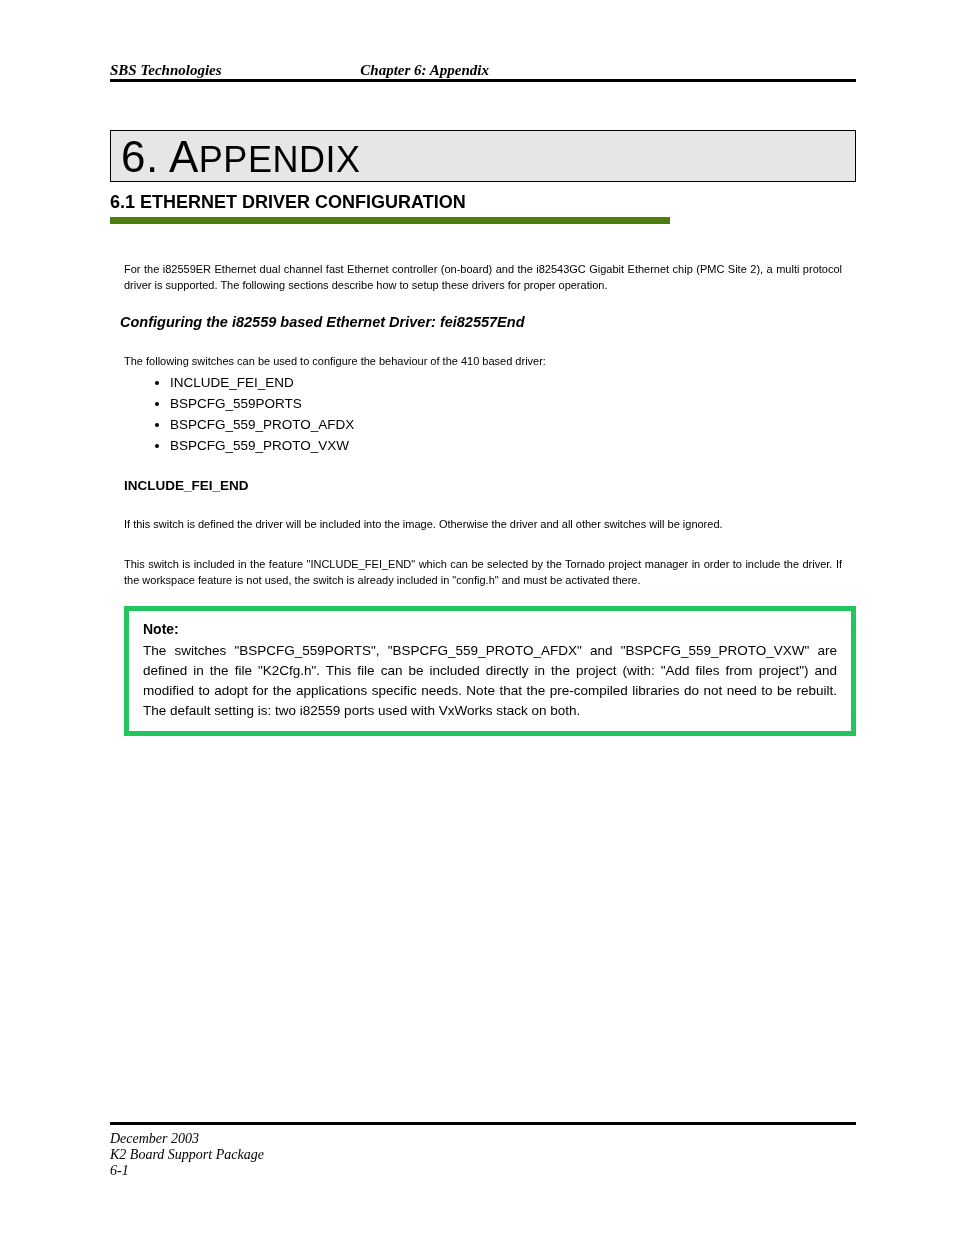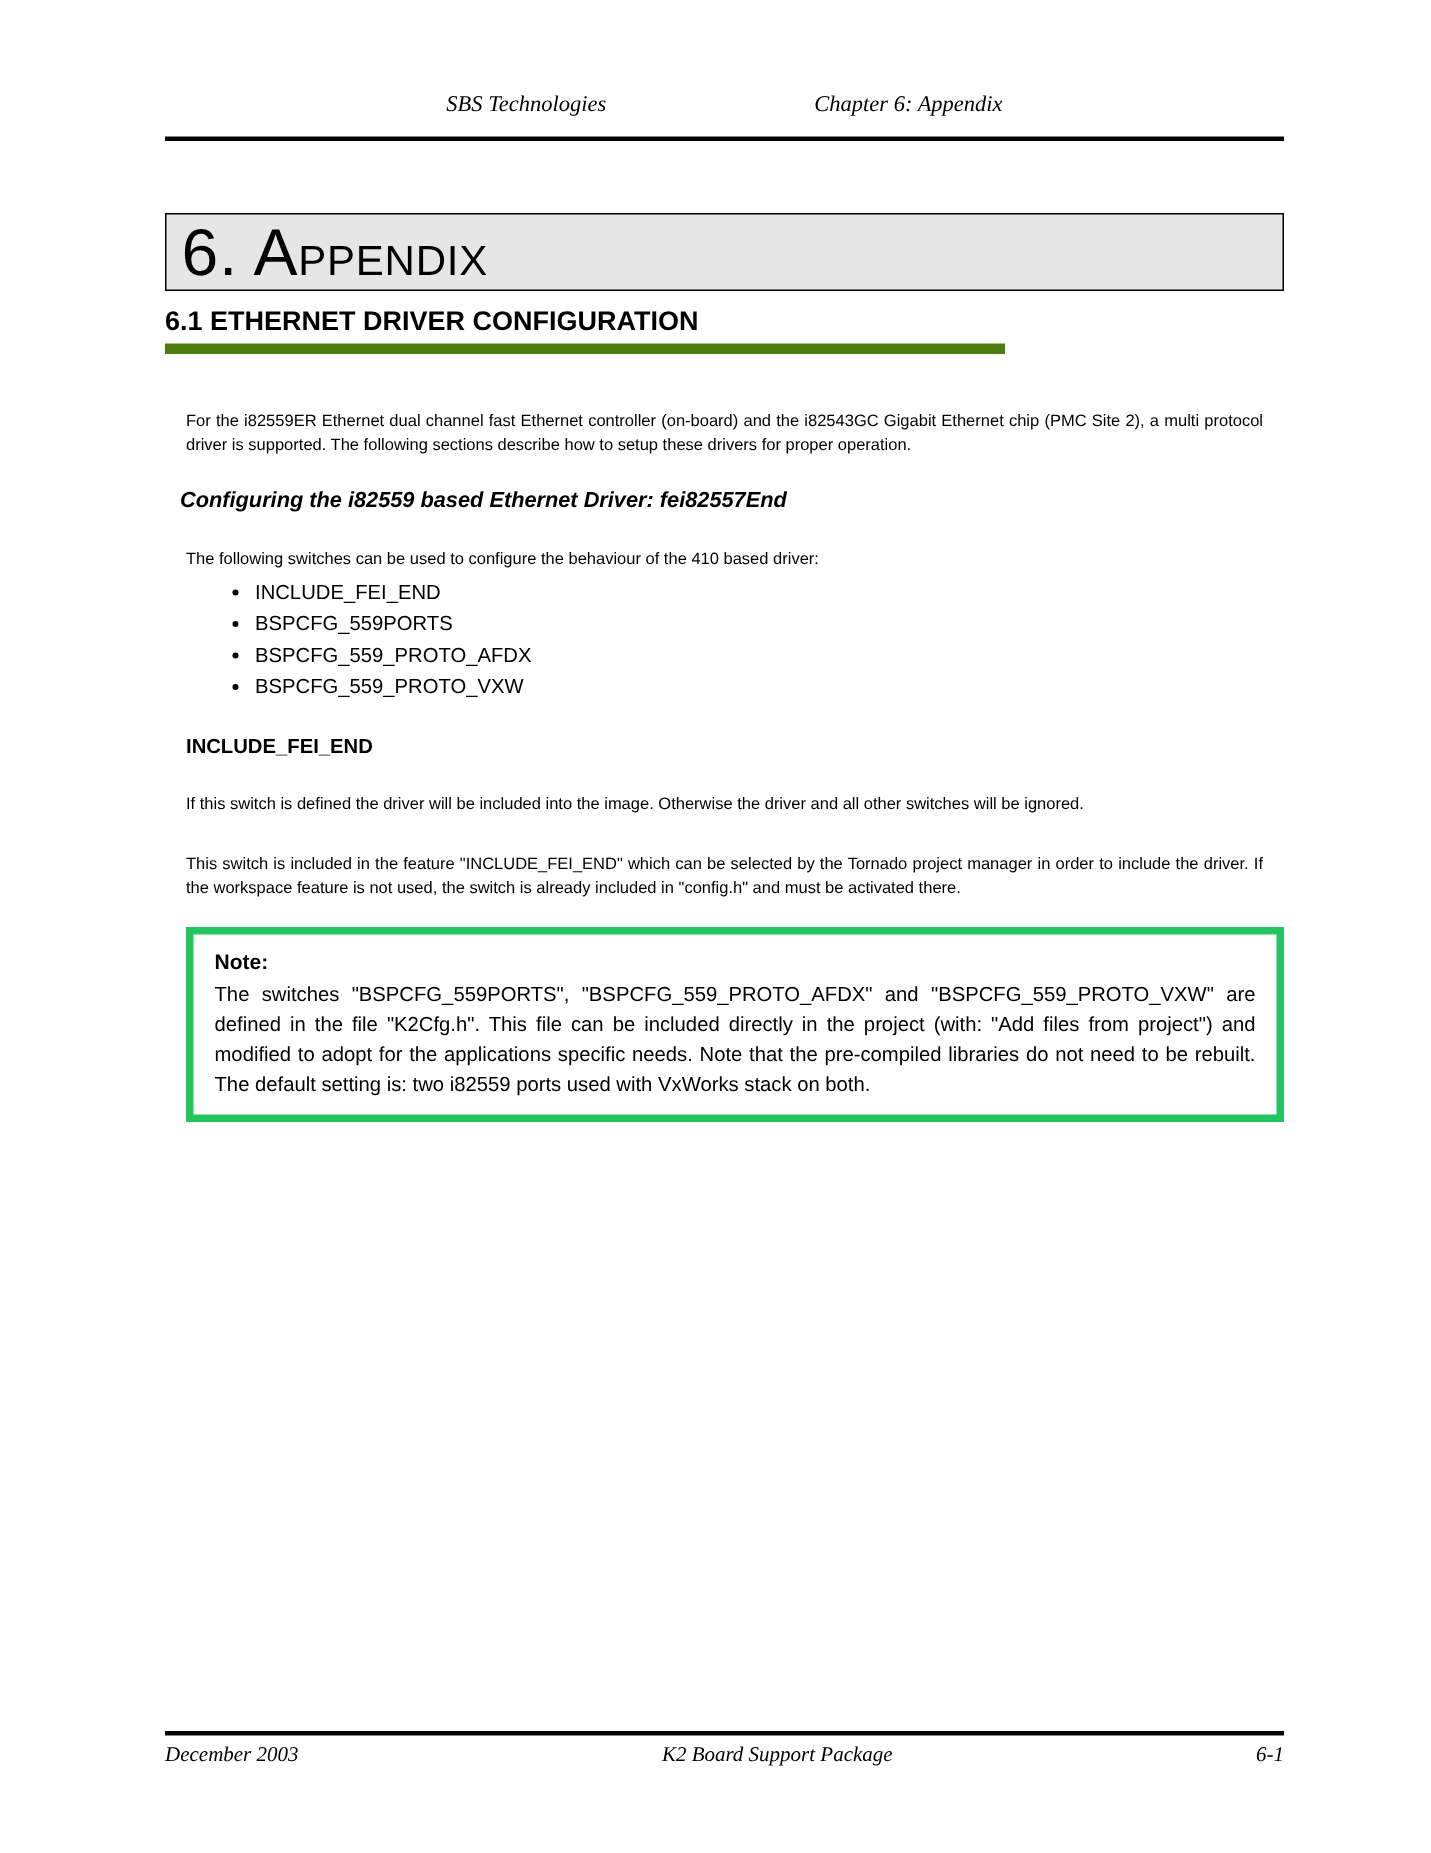--- a/index.html
+++ b/index.html
@@ -8,24 +8,25 @@
     height: 1235px;
     background: #fff;
     font-family: "Times New Roman", Times, serif;
     color: #000;
     position: relative;
   }
   .page {
     padding: 62px 98px 0 110px;
   }
   .header-line {
-    text-align: center;
+    text-align: left;
     font-style: italic;
     font-size: 15px;
-    margin-bottom: 12px;
+    margin-bottom: 0;
+    font-weight: bold;
   }
   .top-rule {
     border: none;
     border-top: 3px solid #000;
     margin-bottom: 48px;
   }
   .chapter-bar {
     background: #e6e6e6;
     border: 1px solid #000;
     padding: 4px 10px 2px 10px;
@@ -33,21 +34,21 @@
   }
   .chapter-title {
     font-family: Haettenschweiler, "Arial Narrow", Impact, sans-serif;
     font-weight: 400;
     font-stretch: condensed;
     letter-spacing: 0.5px;
     font-size: 44px;
     line-height: 1.0;
   }
   .chapter-title .big { font-size: 44px; }
-  .chapter-title .rest { font-size: 28px; }
+  .chapter-title .rest { font-size: 36px; }
   .section-heading {
     font-family: Arial, Helvetica, sans-serif;
     font-weight: bold;
     font-size: 18px;
     border-bottom: 7px solid #4d7c0f;
     display: inline-block;
     width: 560px;
     padding-bottom: 4px;
     margin-bottom: 14px;
   }
@@ -103,20 +104,21 @@
   .foot-rule {
     border: none;
     border-top: 3px solid #000;
     margin-bottom: 6px;
   }
   .footer-row {
     display: flex;
     justify-content: space-between;
     font-style: italic;
     font-size: 14px;
+    flex-direction: column;
   }
 </style>
 </head>
 <body>
 
 <div class="page">
   <div class="header-line">
     <span>SBS Technologies</span>&nbsp;&nbsp;&nbsp;&nbsp;&nbsp;&nbsp;&nbsp;&nbsp;&nbsp;&nbsp;&nbsp;&nbsp;&nbsp;&nbsp;&nbsp;&nbsp;&nbsp;&nbsp;&nbsp;&nbsp;&nbsp;&nbsp;&nbsp;&nbsp;&nbsp;&nbsp;&nbsp;&nbsp;&nbsp;&nbsp;&nbsp;&nbsp;&nbsp;&nbsp;&nbsp;&nbsp;&nbsp;<span>Chapter 6: Appendix</span>
   </div>
   <hr class="top-rule">

